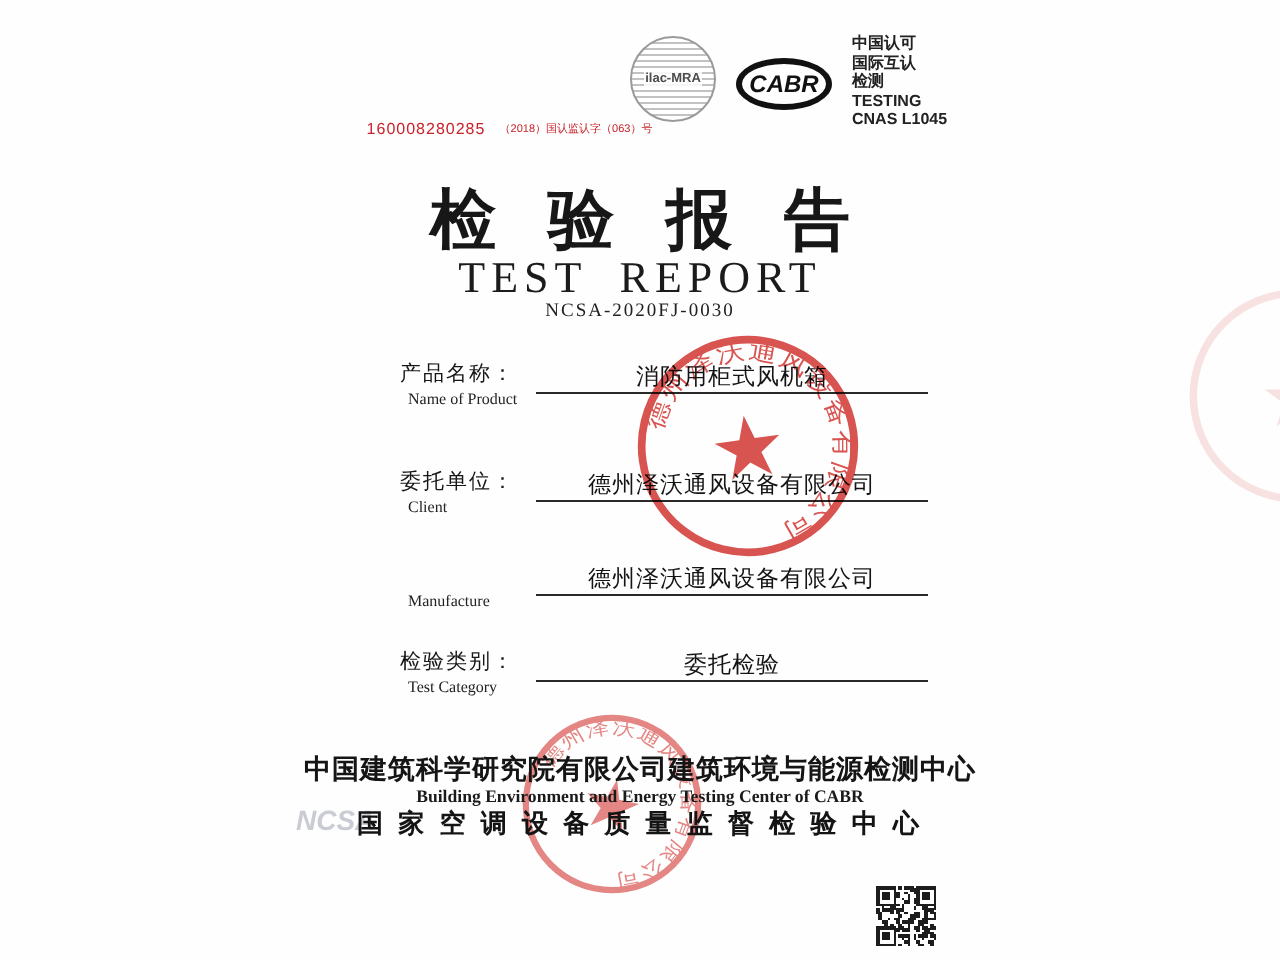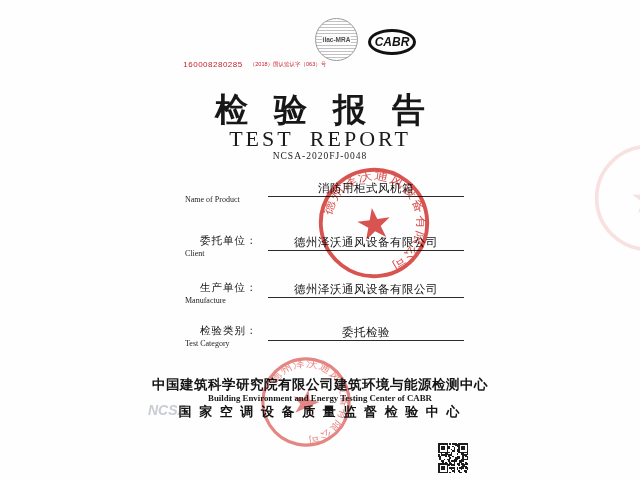--- a/index.html
+++ b/index.html
@@ -35,21 +35,21 @@
   .cnas-text{left:426px;top:17px;width:70px;font-size:8px;line-height:9.5px;color:#222;font-weight:bold;}
   
   .title-cn{left:0;top:88px;width:640px;text-align:center;font-size:33px;font-weight:bold;
     letter-spacing:26px;text-indent:26px;color:#171717;font-family:"Liberation Sans",sans-serif;}
   .title-en{left:0;top:126px;width:640px;text-align:center;font-size:22px;letter-spacing:3px;
     color:#1b1b1b;font-family:"Liberation Serif",serif;word-spacing:8px;}
   .report-no{left:0;top:151px;width:640px;text-align:center;font-size:9.5px;letter-spacing:1px;
     color:#222;font-family:"Liberation Serif",serif;}
   
   .row-label-cn{left:200px;width:120px;font-size:10.5px;color:#161616;letter-spacing:1px;}
-  .row-label-en{left:185px;width:130px;font-size:8px;color:#222;font-family:"Liberation Serif",serif;}
+  .row-label-en{left:204px;width:130px;font-size:8px;color:#222;font-family:"Liberation Serif",serif;}
   .row-line{left:268px;width:196px;border-bottom:1px solid #2a2a2a;height:0;}
   .row-value{left:268px;width:196px;text-align:center;font-size:11.5px;color:#141414;letter-spacing:.5px;}
   
   .seal{pointer-events:none;mix-blend-mode:multiply;}
   .seal-main{left:316px;top:165px;width:116px;height:116px;color:#d33631;opacity:.85;transform:rotate(-8deg);}
   .seal-bottom{left:259px;top:355px;width:94px;height:94px;color:#d33631;opacity:.6;transform:rotate(12deg);}
   .seal-edge{left:592px;top:142px;width:112px;height:112px;color:#d33631;opacity:.14;}
   
   .org-cn{left:0;top:376px;width:640px;text-align:center;font-size:13.5px;font-weight:bold;color:#151515;letter-spacing:.5px;}
   .org-en{left:0;top:393px;width:640px;text-align:center;font-size:8.8px;font-weight:bold;
@@ -72,35 +72,42 @@
   <div class="abs cal-no">（2018）国认监认字（063）号</div>
 
   <div class="abs ilac-circle">
     <span class="ilac-label">ilac-MRA</span>
   </div>
 
   <div class="abs cnas-ellipse">
     <span>CABR</span>
   </div>
 
+  <div class="abs cnas-text">
+    <div>中国认可</div>
+    <div>国际互认</div>
+    <div>检测</div>
+    <div>TESTING</div>
+    <div>CNAS L1045</div>
+  </div>
 
   <div class="abs title-cn">检验报告</div>
   <div class="abs title-en">TEST REPORT</div>
-  <div class="abs report-no">NCSA-2020FJ-0048</div>
-
+  <div class="abs report-no">NCSA-2020FJ-0030</div>
+
+  <div class="abs row-label-cn" style="top:180px;">产品名称：</div>
   <div class="abs row-label-en" style="top:195px;">Name of Product</div>
   <div class="abs row-value" style="top:181px;">消防用柜式风机箱</div>
   <div class="abs row-line" style="top:196px;"></div>
 
   <div class="abs row-label-cn" style="top:234px;">委托单位：</div>
   <div class="abs row-label-en" style="top:249px;">Client</div>
   <div class="abs row-value" style="top:235px;">德州泽沃通风设备有限公司</div>
   <div class="abs row-line" style="top:250px;"></div>
 
-  <div class="abs row-label-cn" style="top:281px;">生产单位：</div>
   <div class="abs row-label-en" style="top:296px;">Manufacture</div>
   <div class="abs row-value" style="top:282px;">德州泽沃通风设备有限公司</div>
   <div class="abs row-line" style="top:297px;"></div>
 
   <div class="abs row-label-cn" style="top:324px;">检验类别：</div>
   <div class="abs row-label-en" style="top:339px;font-family:Liberation Serif, serif;">Test Category</div>
   <div class="abs row-value" style="top:325px;">委托检验</div>
   <div class="abs row-line" style="top:340px;"></div>
 
   <svg class="abs seal seal-main" viewBox="0 0 120 120">

